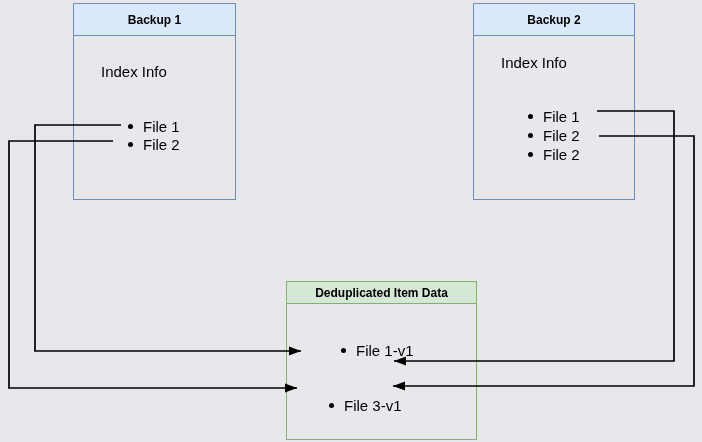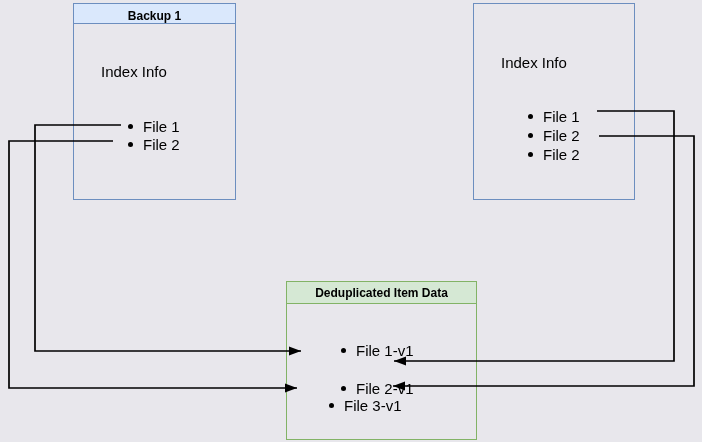--- a/index.html
+++ b/index.html
@@ -24,21 +24,21 @@
   .box-header {
     box-sizing: border-box;
     width: 100%;
     display: flex;
     align-items: center;
     justify-content: center;
     font-size: 12px;
     font-weight: bold;
     color: #000;
   }
-  .blue  .box-header { background: #dae8fc; border-bottom: 1.5px solid #6c8ebf; height: 20px; align-items: flex-end; }
+  .blue  .box-header { background: #dae8fc; border-bottom: 1.5px solid #6c8ebf; height: 32px; }
   .green .box-header { background: #d5e8d4; border-bottom: 1.5px solid #82b366; height: 22px; }
   .subtitle {
     position: absolute;
     font-size: 15px;
     color: #000;
     height: 18px;
     line-height: 18px;
     white-space: nowrap;
   }
   .item {
@@ -84,20 +84,23 @@
       <span class="dot"></span>
       <span class="item-label">File 1</span>
     </div>
     <div class="item" style="left:54px; top:131px;">
       <span class="dot"></span>
       <span class="item-label">File 2</span>
     </div>
   </div>
 
   <div class="box blue" style="left:473px; top:3px; width:162px; height:197px;">
+    <div class="box-header">
+      <span>Backup 2</span>
+    </div>
     <div class="subtitle" style="left:27px; top:50px;">Index Info</div>
     <div class="item" style="left:54px; top:103px;">
       <span class="dot"></span>
       <span class="item-label">File 1</span>
     </div>
     <div class="item" style="left:54px; top:122px;">
       <span class="dot"></span>
       <span class="item-label">File 2</span>
     </div>
     <div class="item" style="left:54px; top:141px;">
@@ -107,24 +110,20 @@
   </div>
 
   <div class="box green" style="left:254px; top:281px; width:191px; height:159px;">
     <div class="box-header">
       <span>Deduplicated Item Data</span>
     </div>
     <div class="item" style="left:54px; top:59px;">
       <span class="dot"></span>
       <span class="item-label">File 1-v1</span>
     </div>
-    <div class="item" style="left:54px; top:97px;">
-      <span class="dot"></span>
-      <span class="item-label">File 2-v1</span>
-    </div>
     <div class="item" style="left:42px; top:114px;">
       <span class="dot"></span>
       <span class="item-label">File 3-v1</span>
     </div>
   </div>
 
   <svg class="connector-layer" viewBox="0 0 702 442" xmlns="http://www.w3.org/2000/svg">
     <defs>
       <marker id="arrowhead" markerUnits="userSpaceOnUse" markerWidth="14" markerHeight="10" refX="12.5" refY="5" orient="auto">
         <path d="M0.5,0.5 L12.5,5 L0.5,9.5 Z" fill="#000000"></path>

